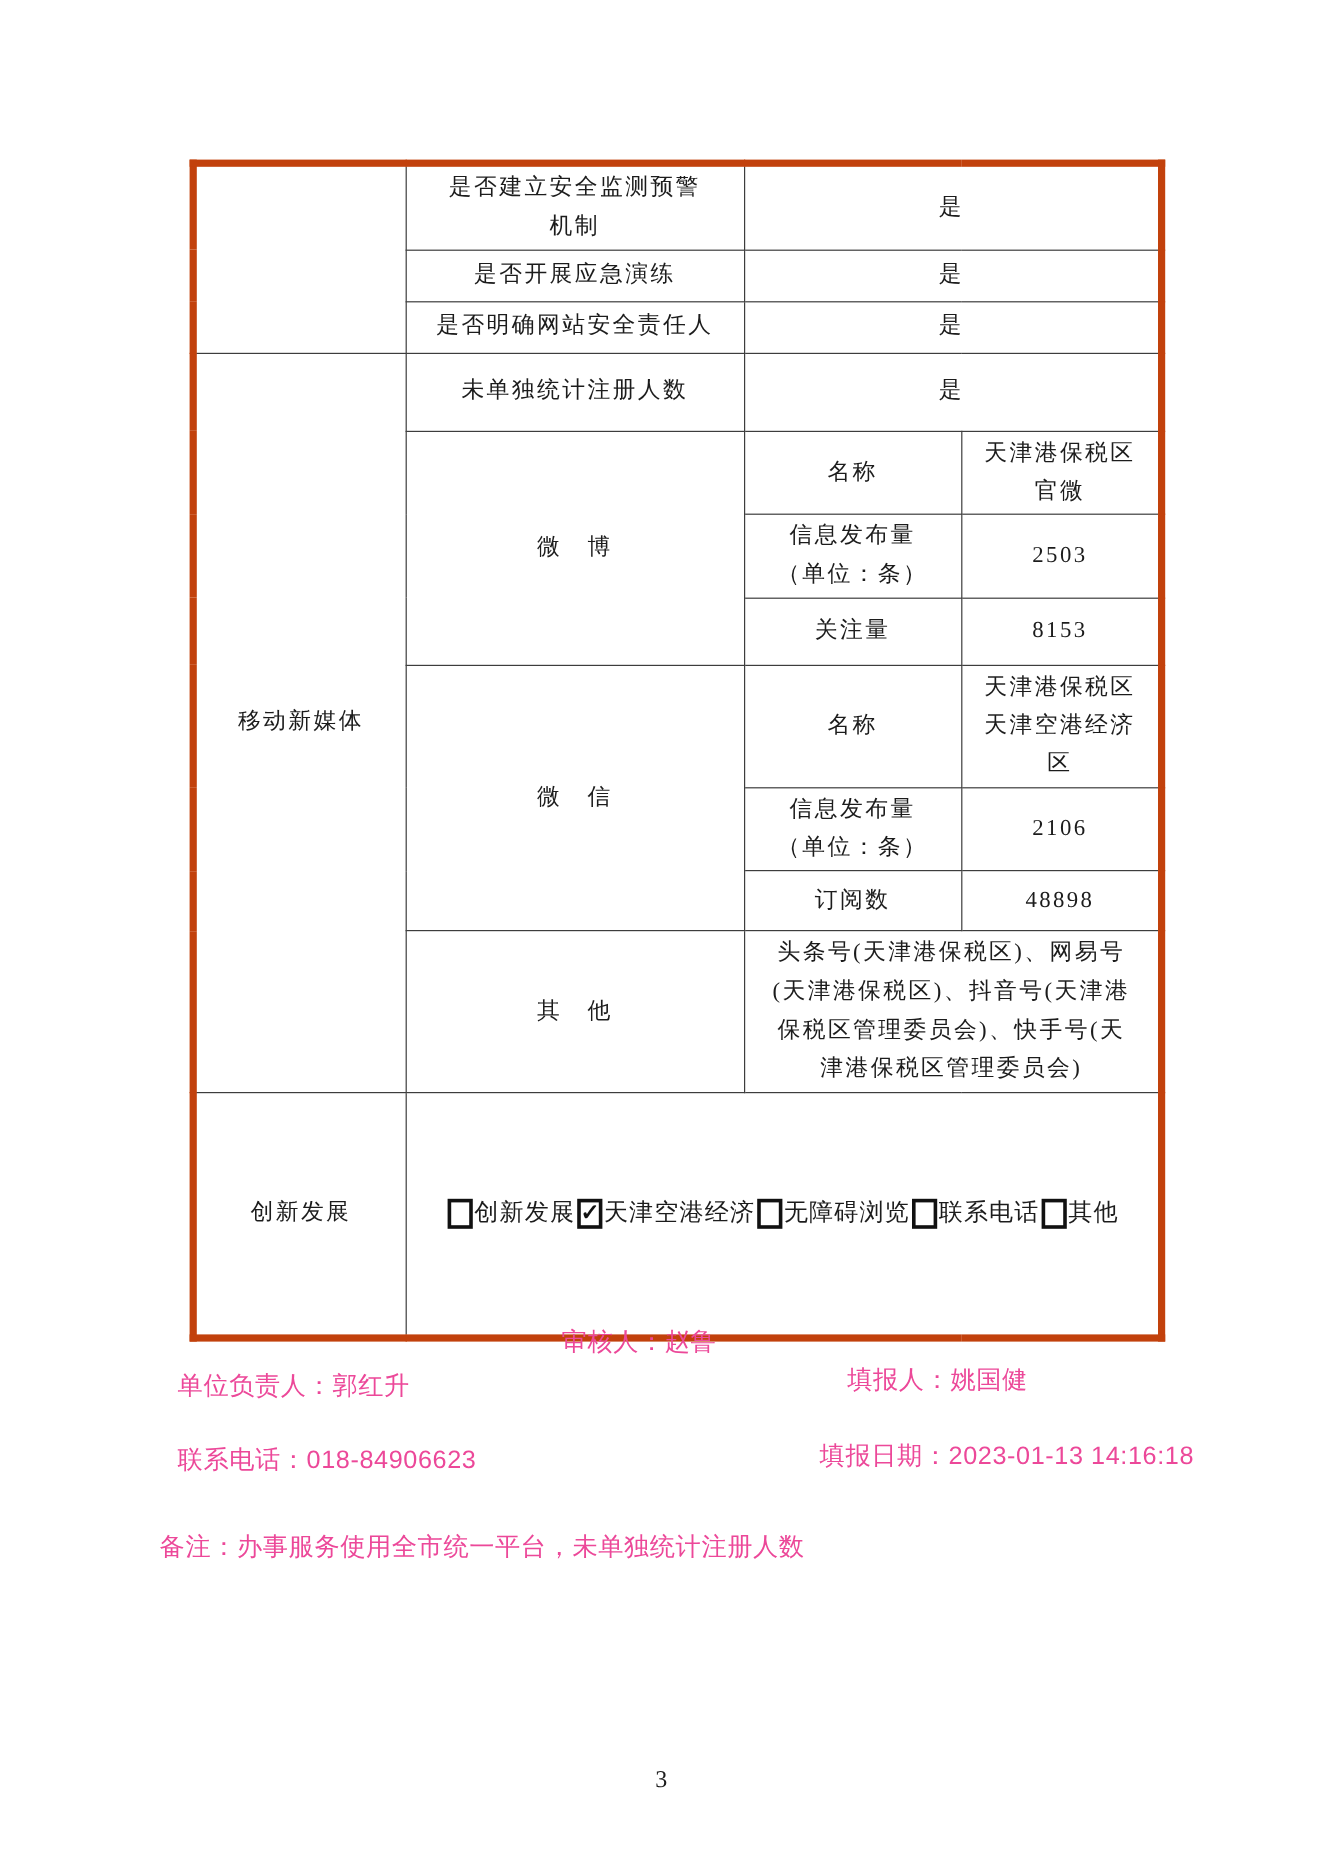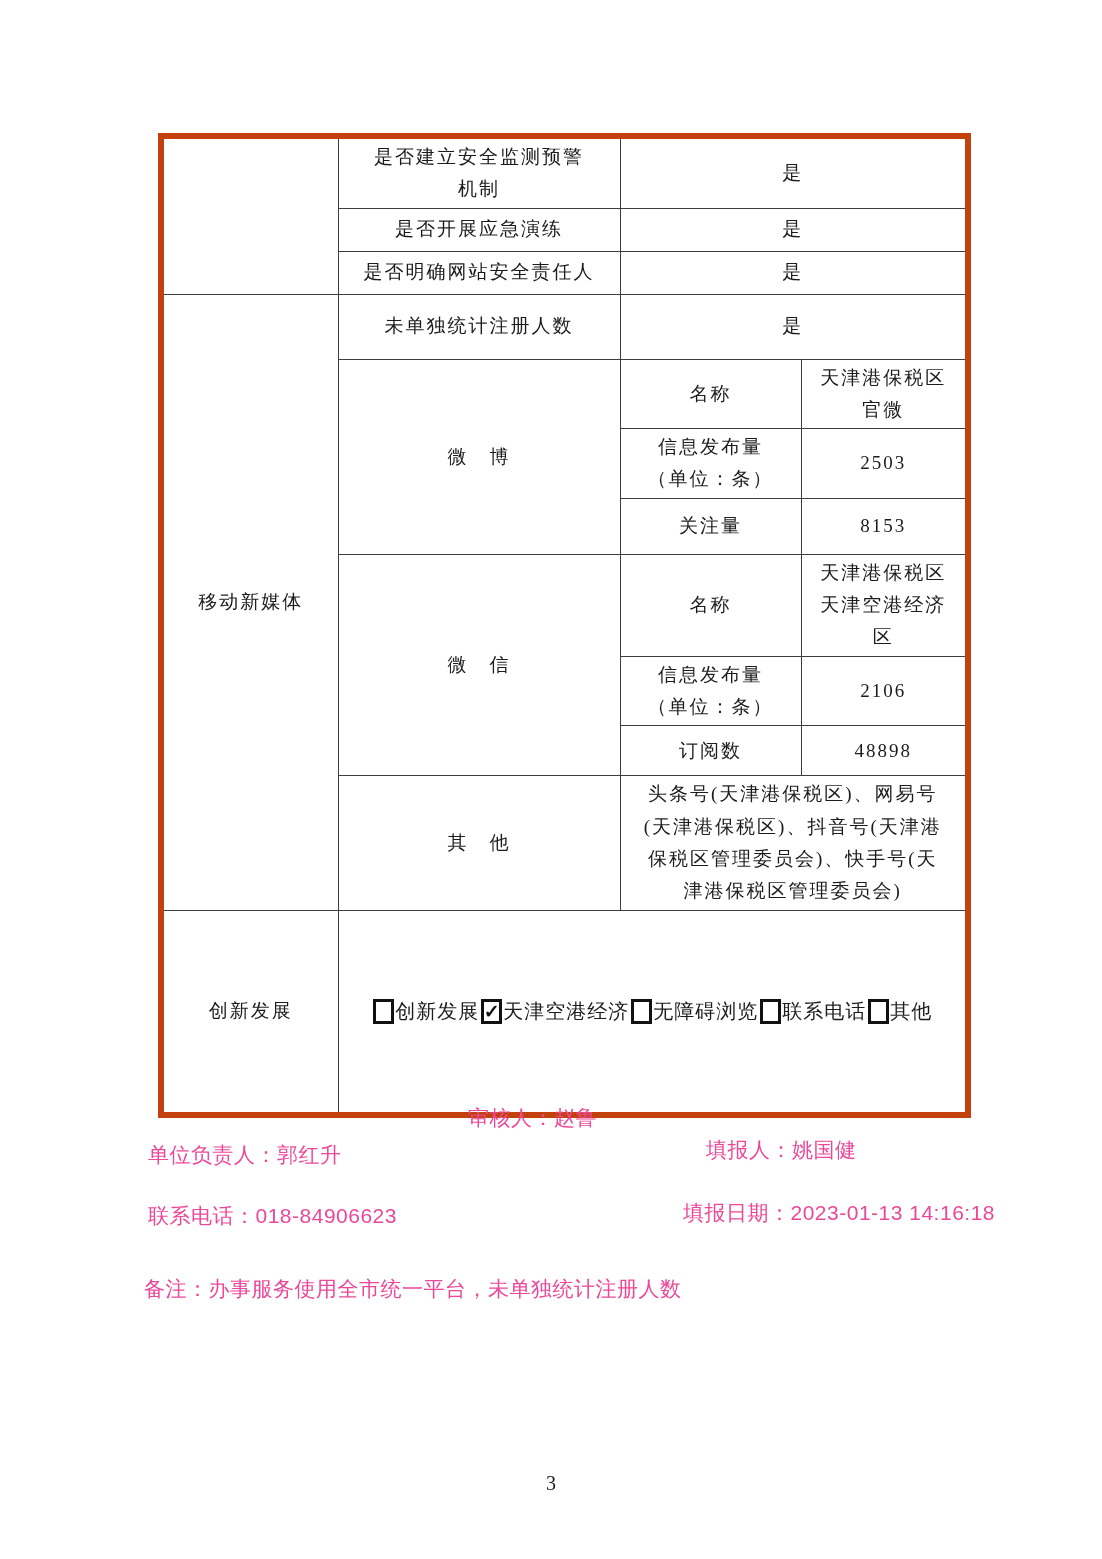--- a/index.html
+++ b/index.html
@@ -143,15 +143,15 @@
       </td>
     </tr>
   </tbody>
 </table>
 
 <div class="f-item" style="left:148px;top:1141px">单位负责人：郭红升</div>
 <div class="f-item" style="left:468px;top:1104px">审核人：赵鲁</div>
 <div class="f-item" style="left:706px;top:1136px">填报人：姚国健</div>
 <div class="f-item" style="left:148px;top:1202px">联系电话：018-84906623</div>
 <div class="f-item" style="left:683px;top:1199px">填报日期：2023-01-13 14:16:18</div>
-<div class="f-item" style="left:144px;top:1275px">备注：办事服务使用全市统一平台，未单独统计注册人数</div>
+<div class="f-item" style="left:133px;top:1275px">备注：办事服务使用全市统一平台，未单独统计注册人数</div>
 
 <div class="page-num">3</div>
 
 </body></html>

